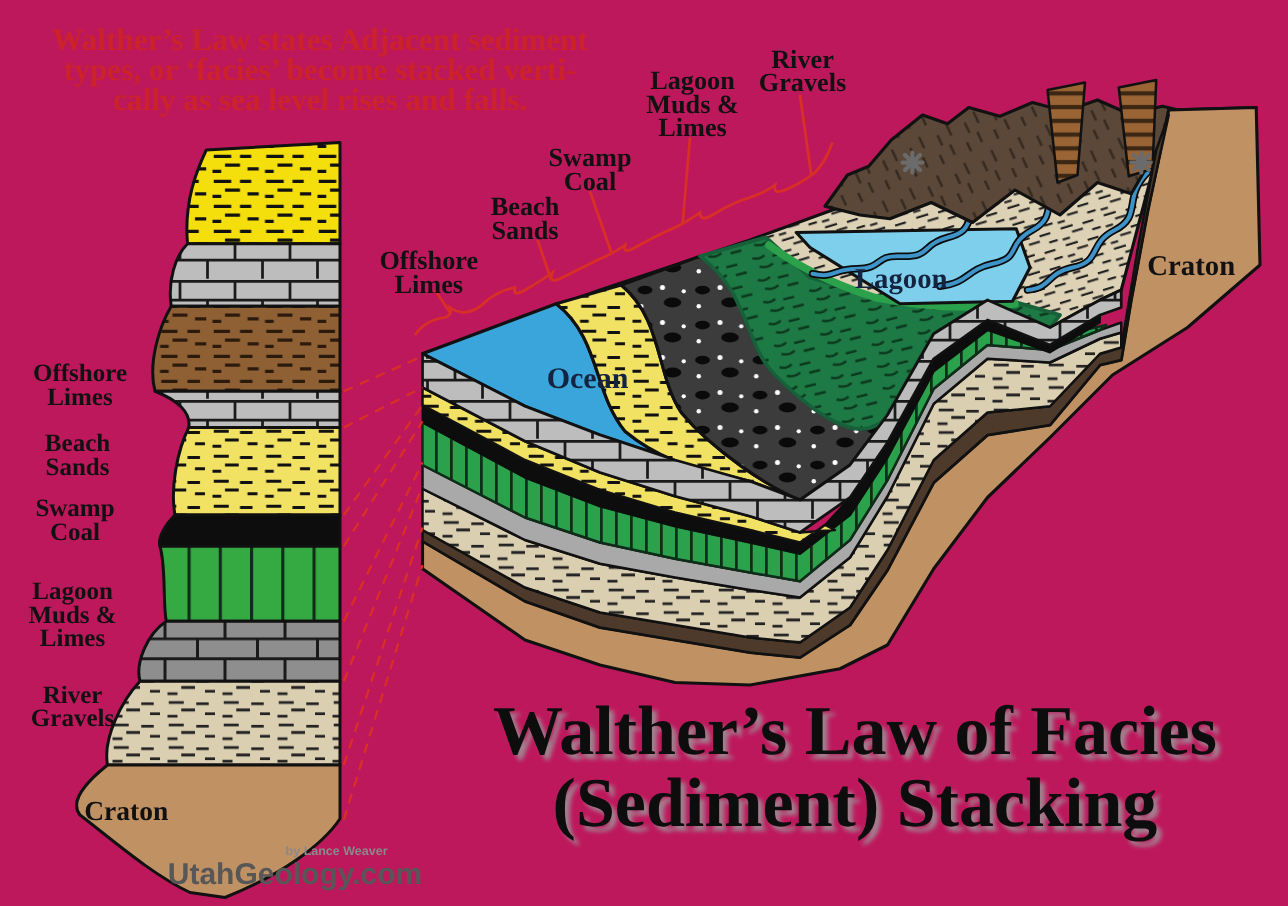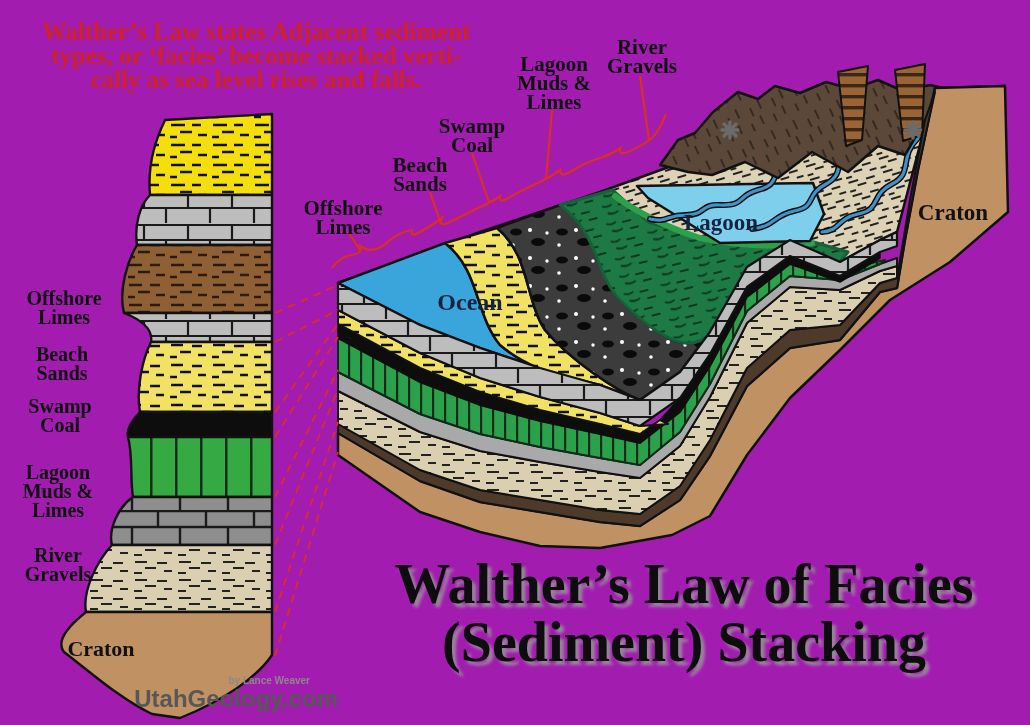--- a/index.html
+++ b/index.html
@@ -1,16 +1,16 @@
 <!DOCTYPE html>
 <html><head>
 <meta charset="utf-8">
 <style>
   html,body{margin:0;padding:0;background:#ffffff;}
-  .stage{position:relative;width:1030px;height:725px;background:#a21caf;overflow:hidden;
+  .stage{position:relative;width:1030px;height:725px;background:#be185d;overflow:hidden;
          font-family:"Liberation Serif", serif;}
   svg{display:block}
   text{user-select:none}
   .lbl{font-family:"Liberation Serif", serif;font-weight:bold;fill:#111;}
   .note{font-family:"Liberation Serif", serif;font-weight:bold;}
   .envlbl{font-family:"Liberation Serif", serif;font-weight:bold;fill:#14233f;}
   .titleT{font-family:"Liberation Serif", serif;font-weight:bold;fill:#0d0d0d;}
   .titleShadow{font-family:"Liberation Serif", serif;font-weight:bold;fill:#9a9a9a;opacity:.8}
   .credit{font-family:"Liberation Sans", sans-serif;font-weight:bold;}
 </style>

